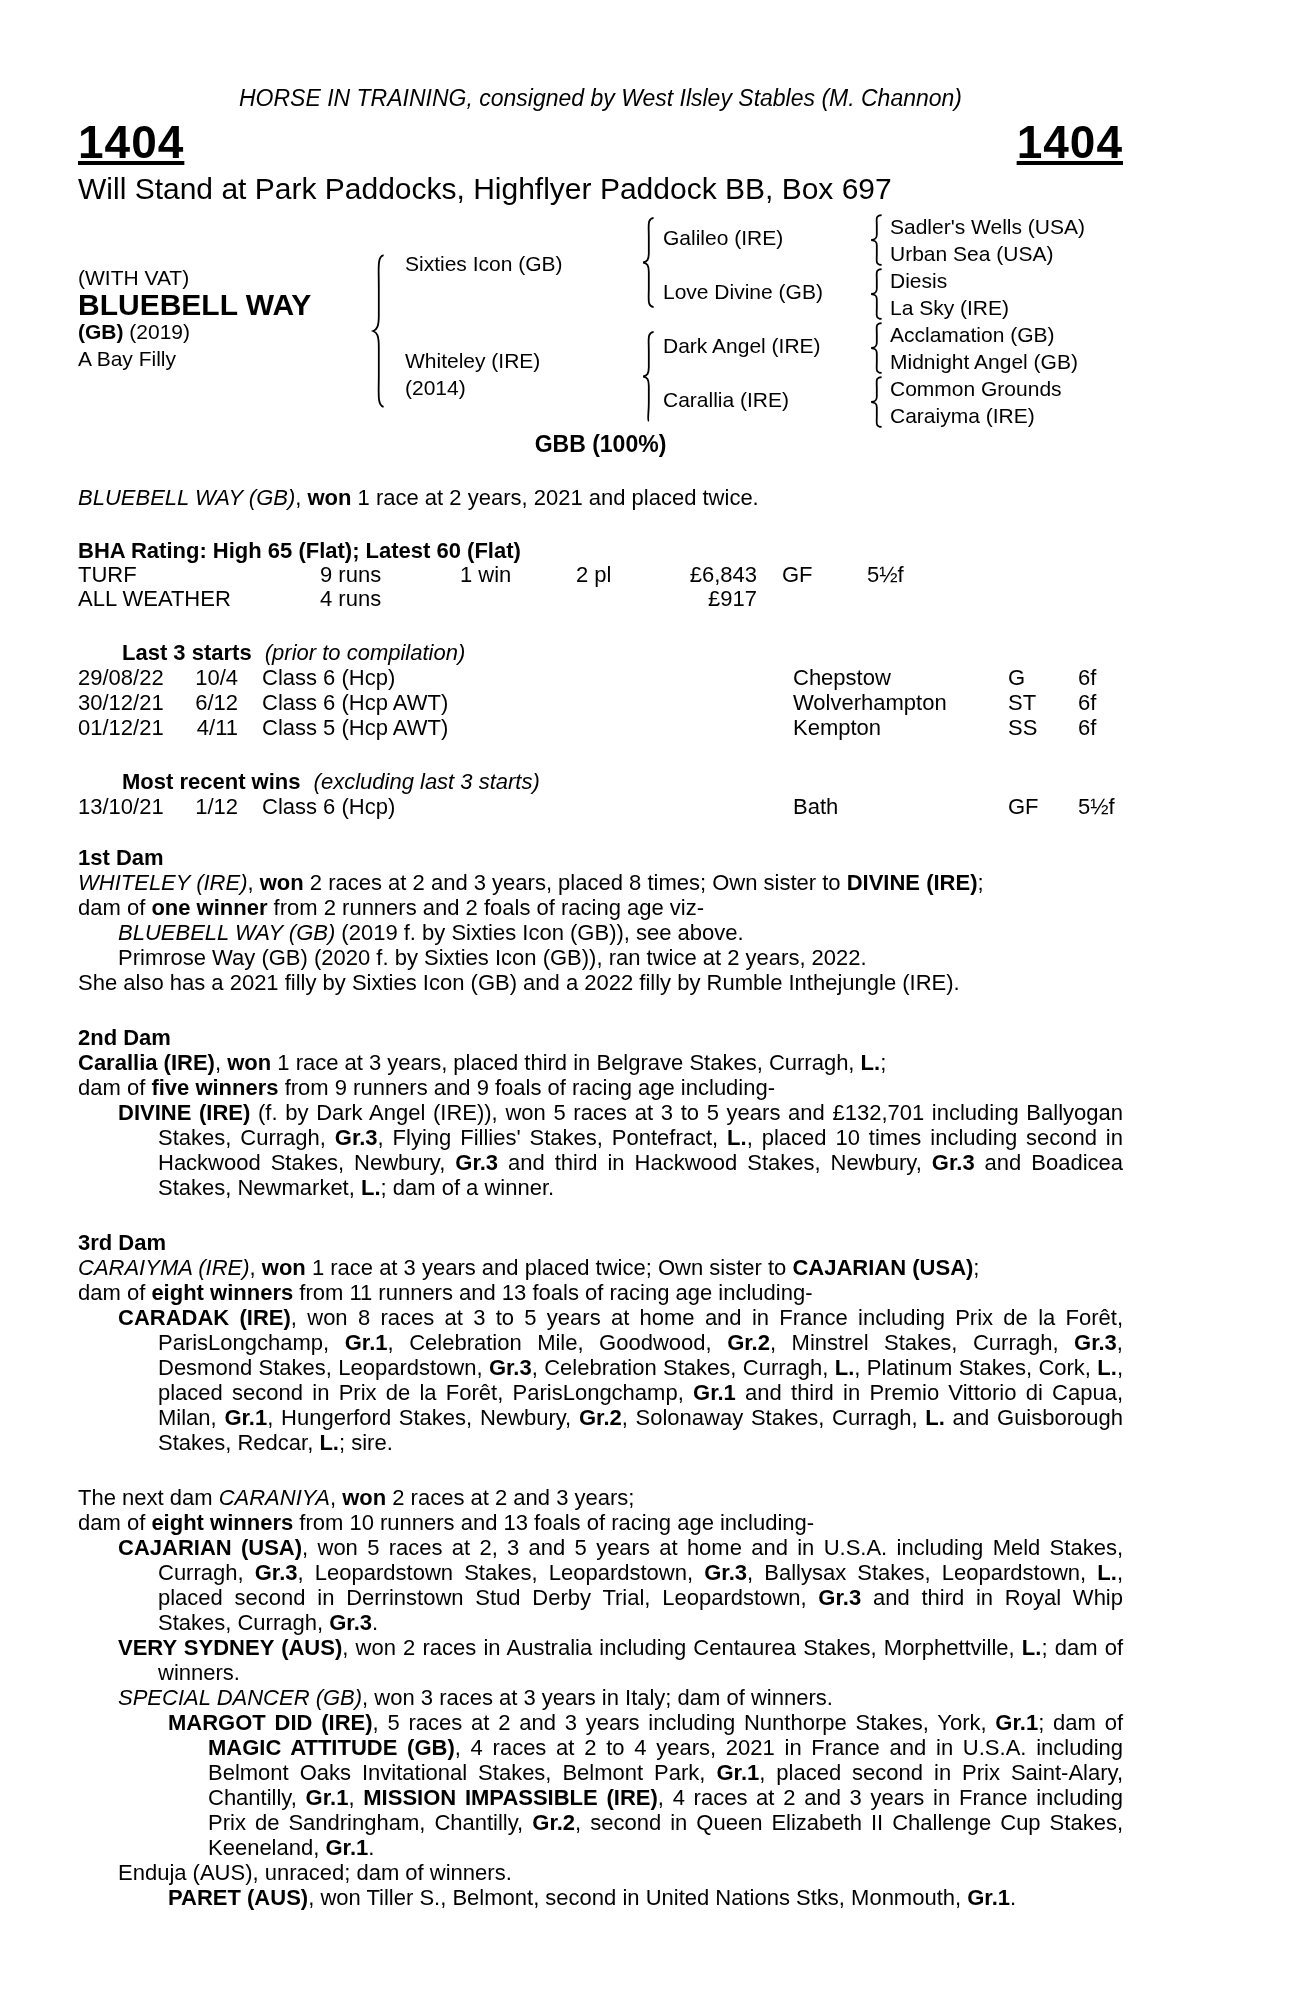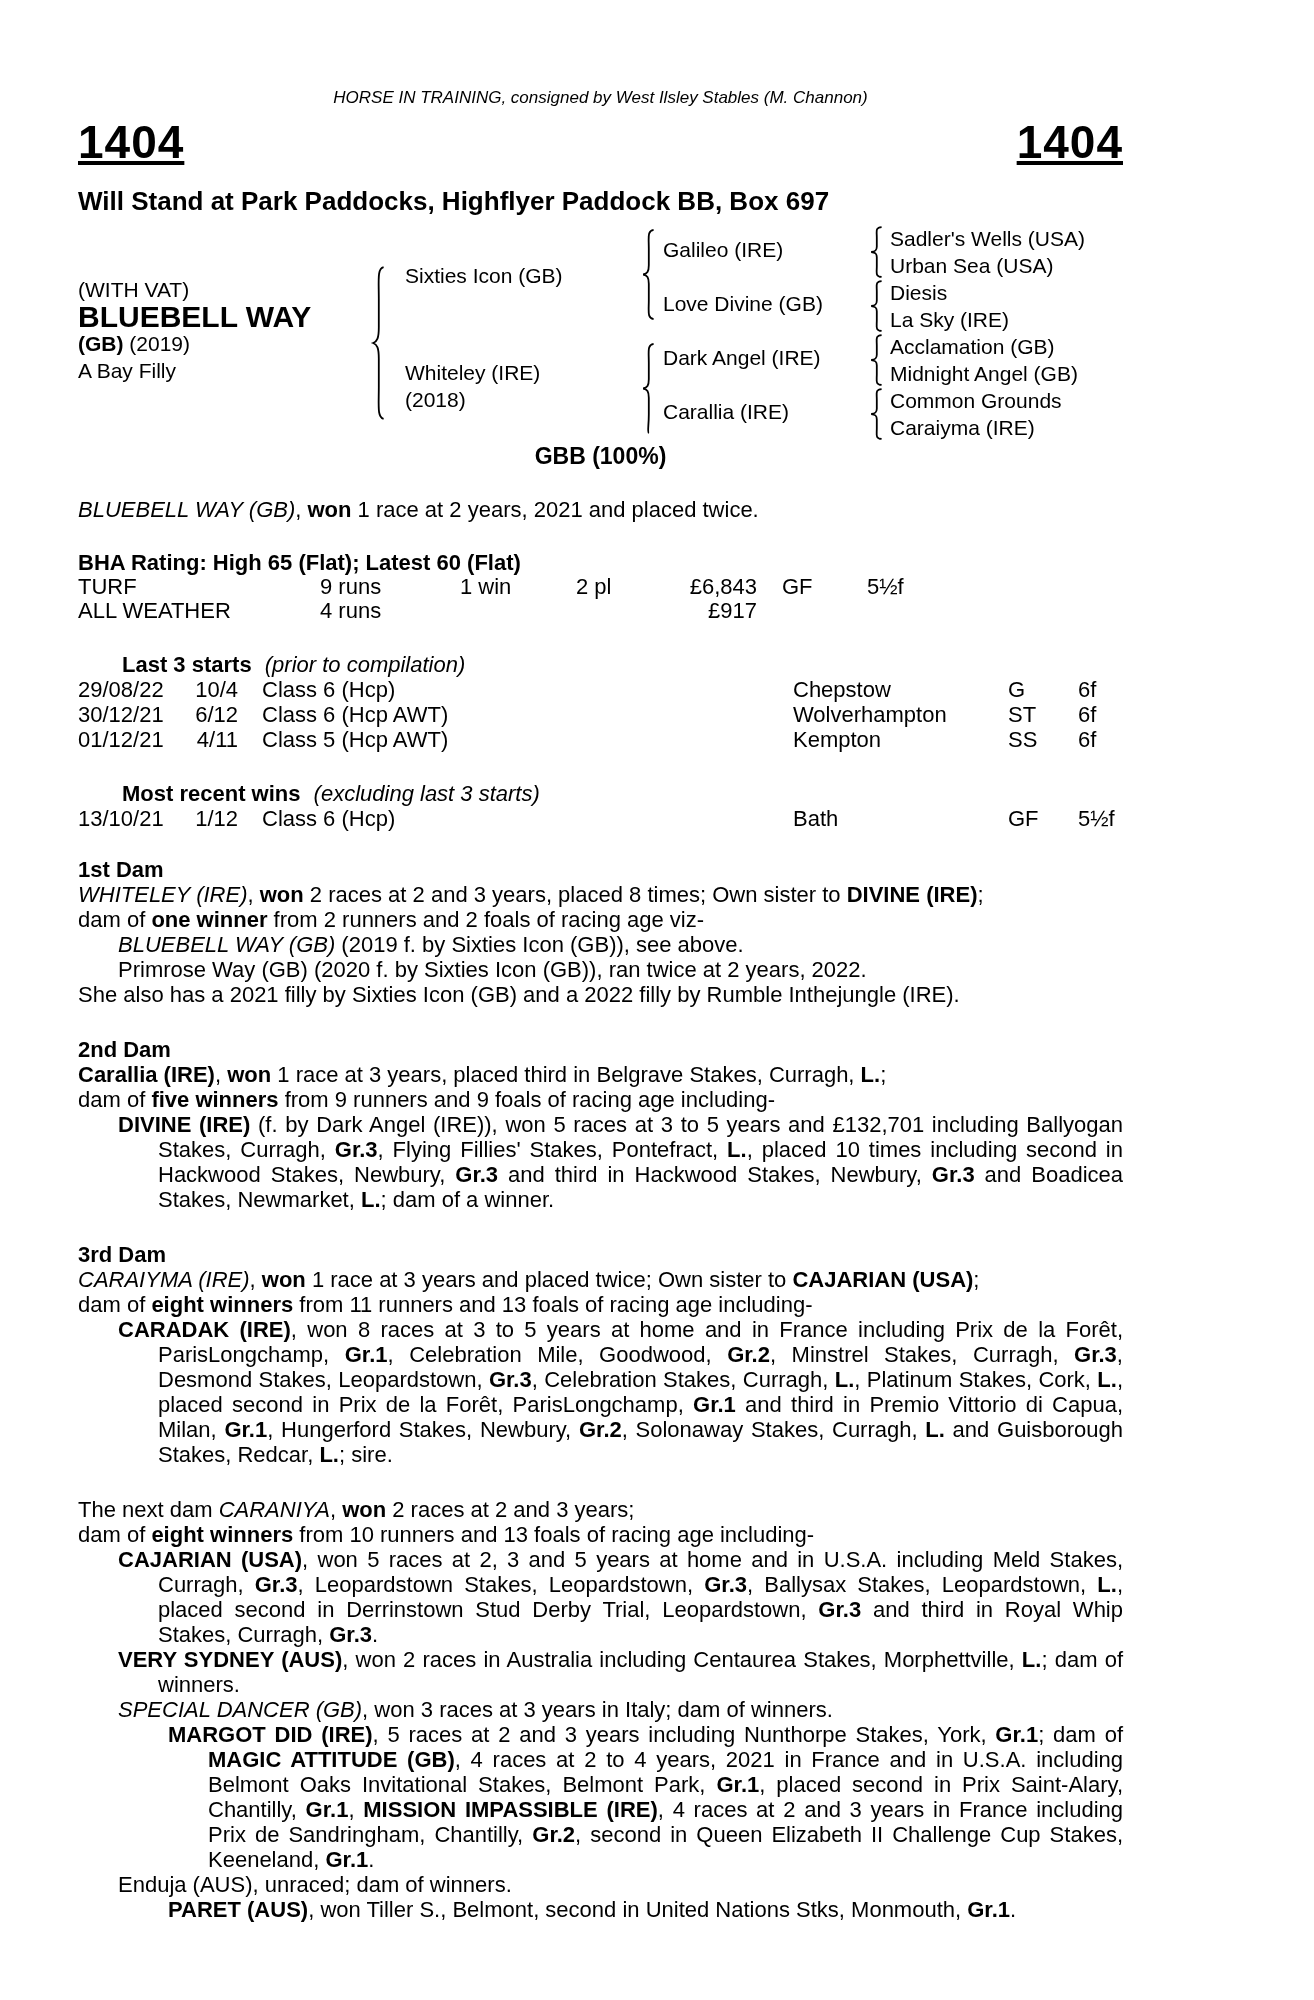--- a/index.html
+++ b/index.html
@@ -12,23 +12,23 @@
     color:#000;
     font-family:"Liberation Sans", sans-serif;
     font-size:22px;
     line-height:25px;
     overflow:hidden;
   }
   .content{margin-left:78px;width:1045px;}
   p{margin:0;}
   .b{font-weight:bold;}
   .i{font-style:italic;}
-  .consign{margin-top:84px;text-align:center;font-style:italic;font-size:17px;line-height:28px;}
+  .consign{margin-top:84px;text-align:center;font-style:italic;font-size:23px;line-height:28px;}
   .lots{margin-top:6px;display:flex;justify-content:space-between;font-size:46px;font-weight:bold;line-height:48px;letter-spacing:1px;text-decoration:underline;}
-  .stand{margin-top:22px;font-size:26px;font-weight:bold;line-height:26px;}
+  .stand{margin-top:10px;font-size:30px;font-weight:normal;line-height:26px;}
   
   .pedigree{position:relative;margin-top:2px;height:228px;font-size:21px;line-height:27px;}
   .ped-abs{position:absolute;white-space:nowrap;}
   .subject{left:0;top:60px;}
   .subject .nm{font-weight:bold;font-size:30px;}
   .sire{left:327px;top:46px;}
   .dam{left:327px;top:143px;}
   .g2-0{left:585px;top:20px;}
   .g2-1{left:585px;top:74px;}
   .g2-2{left:585px;top:128px;}
@@ -88,21 +88,21 @@
         <div>A Bay Filly</div>
       </div>
 
       <svg class="brace" style="left:292px;top:48px;height:158px;" viewBox="0 0 20 100" preserveAspectRatio="none">
           <path d="M17 2 C9 3 11 10 11 22 L11 40 C11 47 9 49 4 50 C9 51 11 53 11 60 L11 78 C11 90 9 97 17 98" fill="none" stroke="#000" stroke-width="1.8" vector-effect="non-scaling-stroke"></path>
         </svg>
 
       <div class="ped-abs sire">Sixties Icon (GB)</div>
       <div class="ped-abs dam">
         <div>Whiteley (IRE)</div>
-        <div>(2018)</div>
+        <div>(2014)</div>
       </div>
 
       <svg class="brace" style="left:562px;top:12px;height:93px;" viewBox="0 0 20 100" preserveAspectRatio="none">
           <path d="M17 2 C9 3 11 10 11 22 L11 40 C11 47 9 49 4 50 C9 51 11 53 11 60 L11 78 C11 90 9 97 17 98" fill="none" stroke="#000" stroke-width="1.8" vector-effect="non-scaling-stroke"></path>
         </svg>
       <svg class="brace" style="left:562px;top:126px;height:93px;" viewBox="0 0 20 100" preserveAspectRatio="none">
           <path d="M17 2 C9 3 11 10 11 22 L11 40 C11 47 9 49 4 50 C9 51 11 53 11 60 L11 78 C11 90 9 97 11 98" fill="none" stroke="#000" stroke-width="1.8" vector-effect="non-scaling-stroke"></path>
         </svg>
 
       <div class="ped-abs g2-0">Galileo (IRE)</div>

